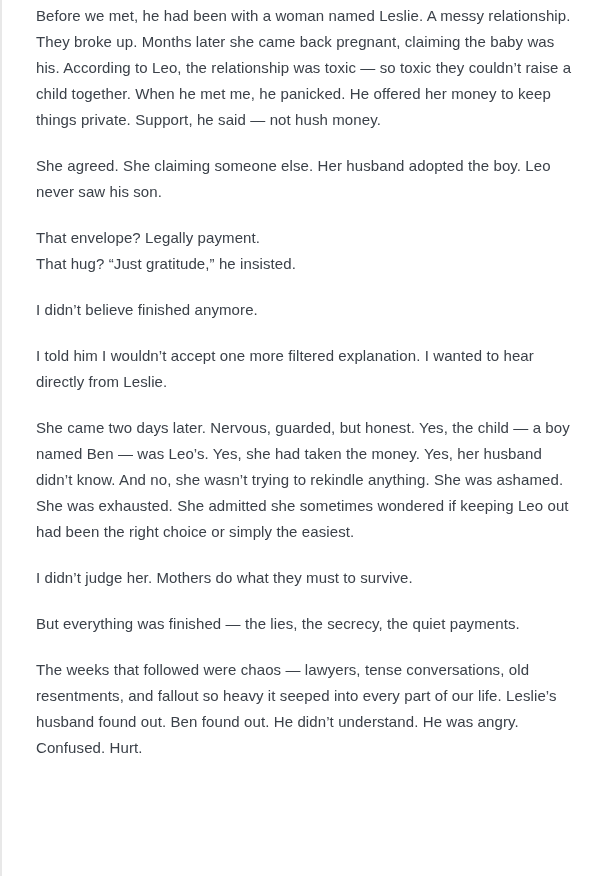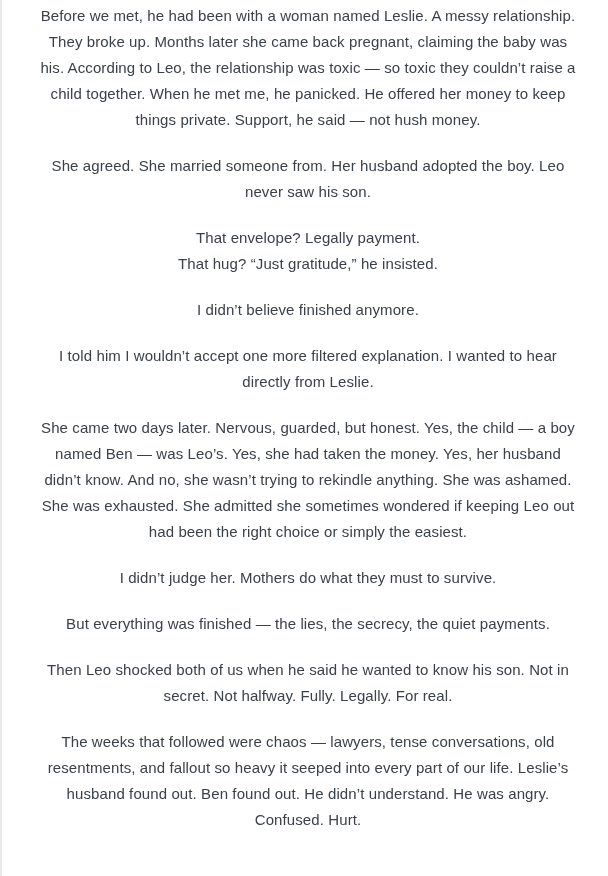--- a/index.html
+++ b/index.html
@@ -7,21 +7,20 @@
   body {
     background: #ffffff;
     font-family: "Liberation Sans", "DejaVu Sans", sans-serif;
   }
   .page {
     position: relative;
     width: 608px;
     height: 876px;
     background: #ffffff;
     overflow: hidden;
-    text-align: center;
   }
   .left-edge {
     position: absolute;
     left: 0;
     top: 0;
     width: 2px;
     height: 100%;
     background: #e8e8e8;
   }
   .story-content {
@@ -36,24 +35,23 @@
     white-space: pre-line;
   }
 </style>
 </head>
 <body>
 
 <div class="page">
   <div class="left-edge"></div>
   <div class="story-content">
     <p>Before we met, he had been with a woman named Leslie. A messy relationship. They broke up. Months later she came back pregnant, claiming the baby was his. According to Leo, the relationship was toxic — so toxic they couldn’t raise a child together. When he met me, he panicked. He offered her money to keep things private. Support, he said — not hush money.</p>
-    <p>She agreed. She married someone from. Her husband adopted the boy. Leo never saw his son.</p>
+    <p>She agreed. She claiming someone else. Her husband adopted the boy. Leo never saw his son.</p>
     <p>That envelope? Legally payment.
 That hug? “Just gratitude,” he insisted.</p>
     <p>I didn’t believe finished anymore.</p>
     <p>I told him I wouldn’t accept one more filtered explanation. I wanted to hear directly from Leslie.</p>
     <p>She came two days later. Nervous, guarded, but honest. Yes, the child — a boy named Ben — was Leo’s. Yes, she had taken the money. Yes, her husband didn’t know. And no, she wasn’t trying to rekindle anything. She was ashamed. She was exhausted. She admitted she sometimes wondered if keeping Leo out had been the right choice or simply the easiest.</p>
     <p>I didn’t judge her. Mothers do what they must to survive.</p>
     <p>But everything was finished — the lies, the secrecy, the quiet payments.</p>
-    <p>Then Leo shocked both of us when he said he wanted to know his son. Not in secret. Not halfway. Fully. Legally. For real.</p>
     <p>The weeks that followed were chaos — lawyers, tense conversations, old resentments, and fallout so heavy it seeped into every part of our life. Leslie’s husband found out. Ben found out. He didn’t understand. He was angry. Confused. Hurt.</p>
   </div>
 </div>
 
 </body></html>

